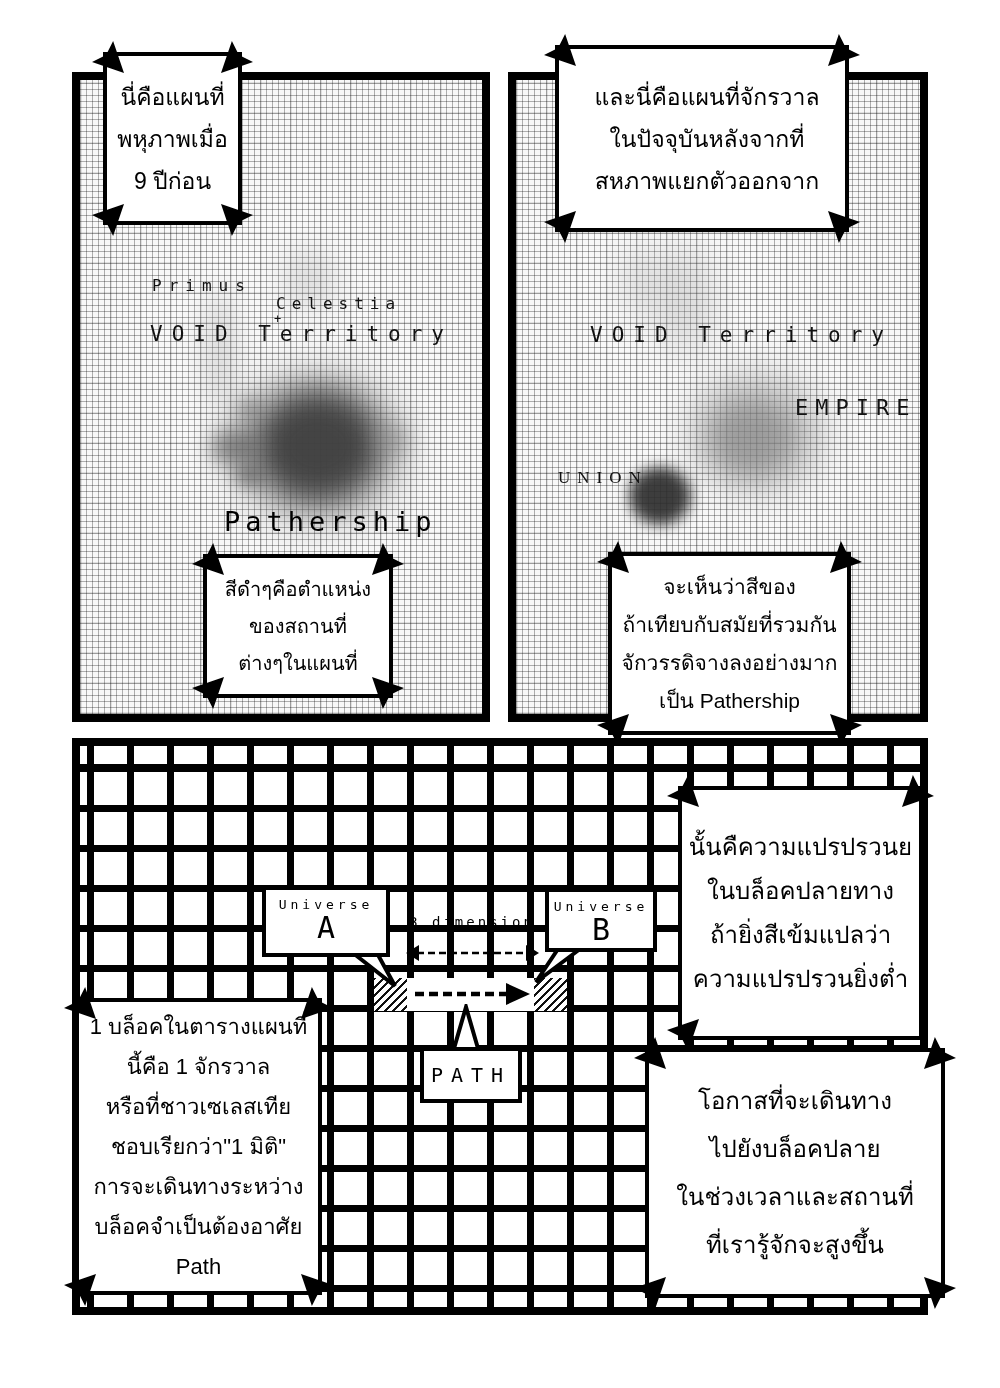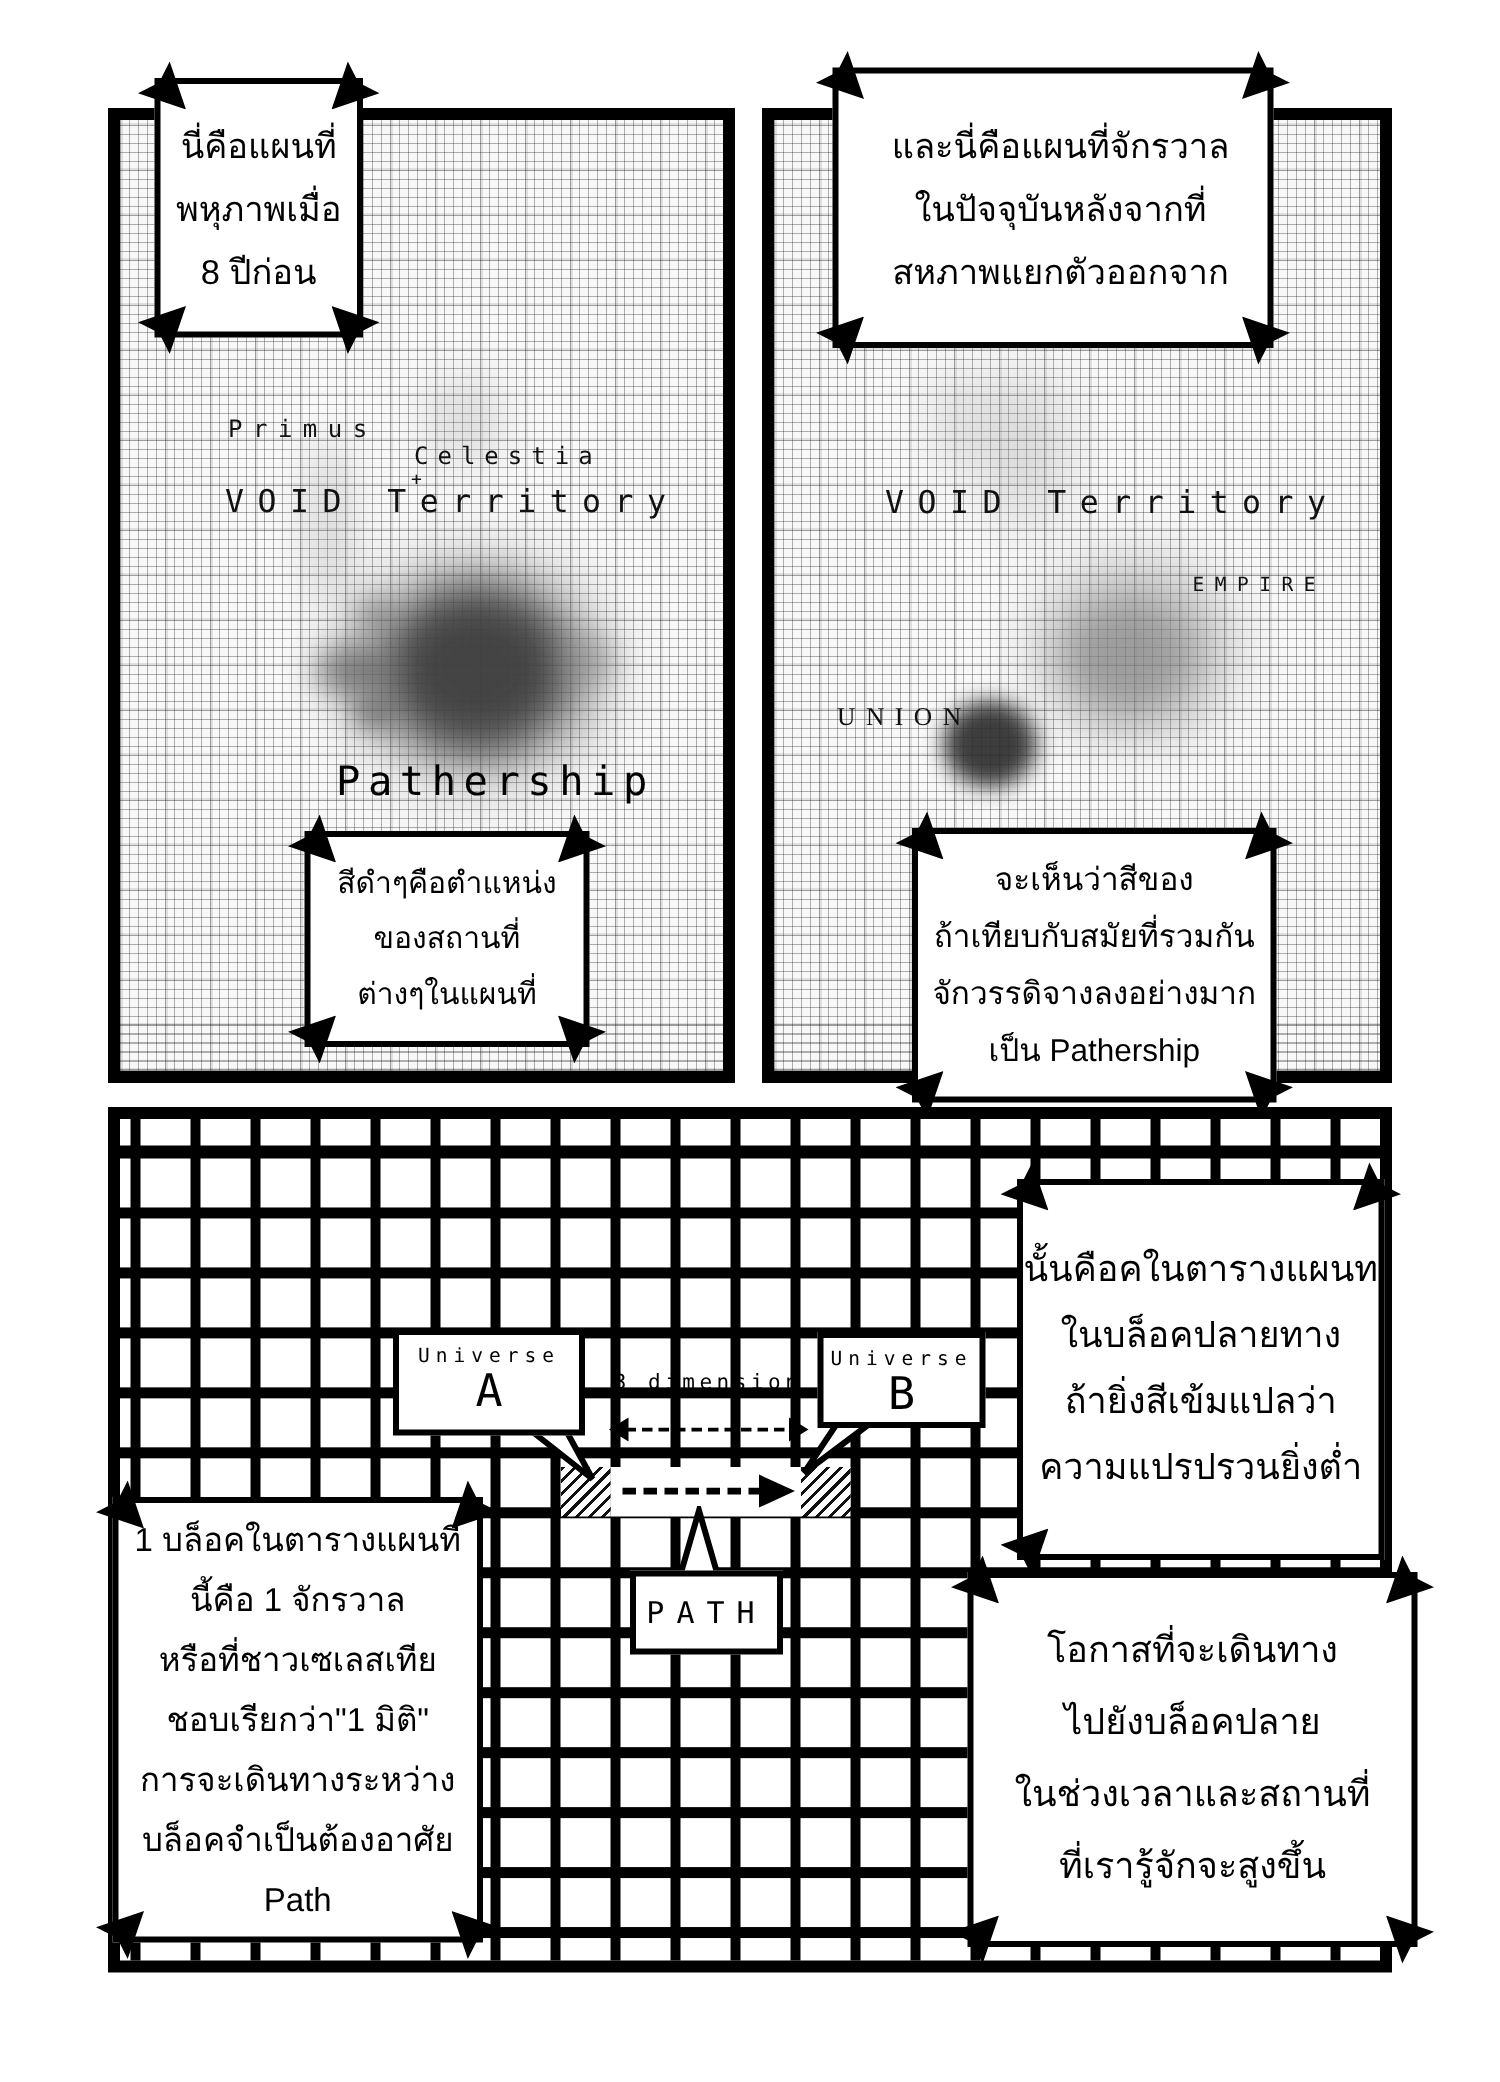--- a/index.html
+++ b/index.html
@@ -87,21 +87,21 @@
     <div class="maplabel" style="left:144px;top:426px;font-size:27px;letter-spacing:5px;color:#000;">Pathership</div>
   </div>
 
   <div class="panel panel-map" id="panel-present">
     <div class="blob" style="left:176px;top:294px;width:130px;height:116px;background:#8a8a8a;filter:blur(20px);opacity:.5;"></div>
     <div class="blob" style="left:194px;top:320px;width:84px;height:76px;background:#7a7a7a;filter:blur(13px);opacity:.5;"></div>
     <div class="blob" style="left:113px;top:387px;width:62px;height:58px;background:#2e2e2e;filter:blur(7px);opacity:.92;"></div>
     <div class="blob" style="left:139px;top:165px;width:60px;height:110px;background:#999;filter:blur(18px);opacity:.3;"></div>
     <div class="blob" style="left:104px;top:165px;width:40px;height:70px;background:#aaa;filter:blur(16px);opacity:.3;"></div>
     <div class="maplabel" style="left:74px;top:243px;font-size:21px;letter-spacing:9px;">VOID Territory</div>
-    <div class="maplabel" style="left:279px;top:303px;font-size:13px;letter-spacing:7px;">EMPIRE</div>
+    <div class="maplabel" style="left:279px;top:315px;font-size:22px;letter-spacing:7px;">EMPIRE</div>
     <div class="maplabel" style="left:42px;top:388px;font-size:17px;letter-spacing:7px;font-family:Liberation Serif, serif;">UNION</div>
   </div>
 
   <div class="panel" id="panel-diagram">
 
     <div class="corridor" style="left:327px;top:232px;width:127px;height:33px;"></div>
 
     <div class="hatch" style="left:294px;top:232px;width:33px;height:33px;"></div>
     <div class="hatch" style="left:454px;top:232px;width:33px;height:33px;"></div>
 
@@ -144,21 +144,21 @@
   </div>
 
   <div class="bubble fs23" style="left:103px;top:52px;width:139px;height:173px;">
     <span class="spike tl"></span>
     <span class="spike tr"></span>
     <span class="spike bl"></span>
     <span class="spike br"></span>
     <div class="blines">
         <div>นี่คือแผนที่</div>
         <div>พหุภาพเมื่อ</div>
-        <div>8 ปีก่อน</div>
+        <div>9 ปีก่อน</div>
       </div>
   </div>
 
   <div class="bubble fs23" style="left:555px;top:45px;width:294px;height:187px;padding-left:10px;">
     <span class="spike tl"></span>
     <span class="spike tr"></span>
     <span class="spike bl"></span>
     <span class="spike br"></span>
     <div class="blines">
         <div>และนี่คือแผนที่จักรวาล</div>
@@ -206,21 +206,21 @@
         <div>บล็อคจำเป็นต้องอาศัย</div>
         <div>Path</div>
       </div>
   </div>
 
   <div class="bubble fs24" style="left:678px;top:786px;width:245px;height:254px;">
     <span class="spike tl"></span>
     <span class="spike tr"></span>
     <span class="spike bl"></span>
     <div class="blines">
-        <div>นั้นคือคในตารางแผนท</div>
+        <div>นั้นคืความแปรปรวนย</div>
         <div>ในบล็อคปลายทาง</div>
         <div>ถ้ายิ่งสีเข้มแปลว่า</div>
         <div>ความแปรปรวนยิ่งต่ำ</div>
       </div>
   </div>
 
   <div class="bubble fs24b" style="left:645px;top:1048px;width:300px;height:250px;">
     <span class="spike tl"></span>
     <span class="spike tr"></span>
     <span class="spike bl"></span>

